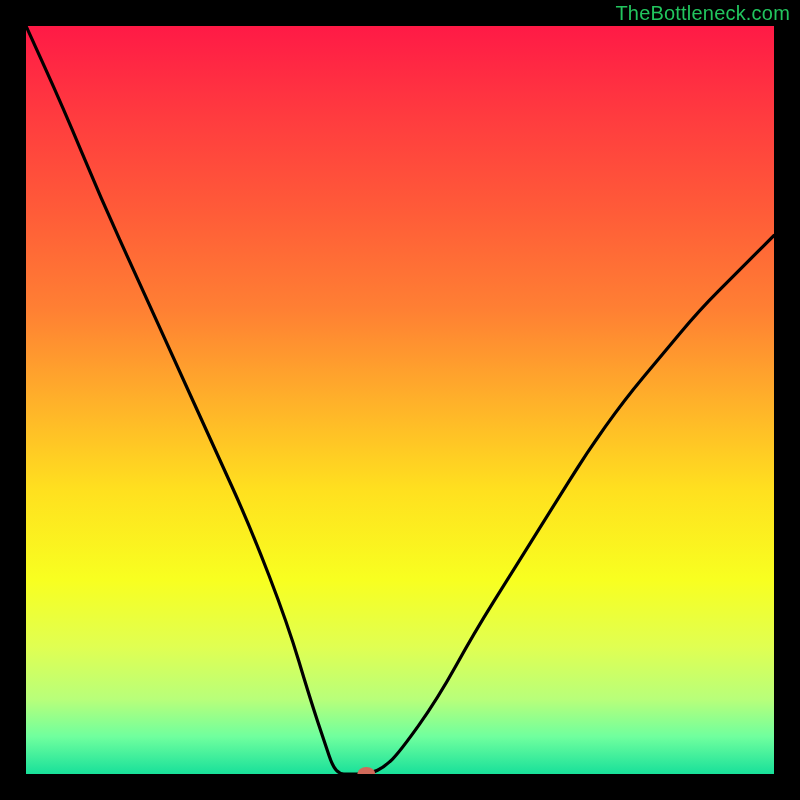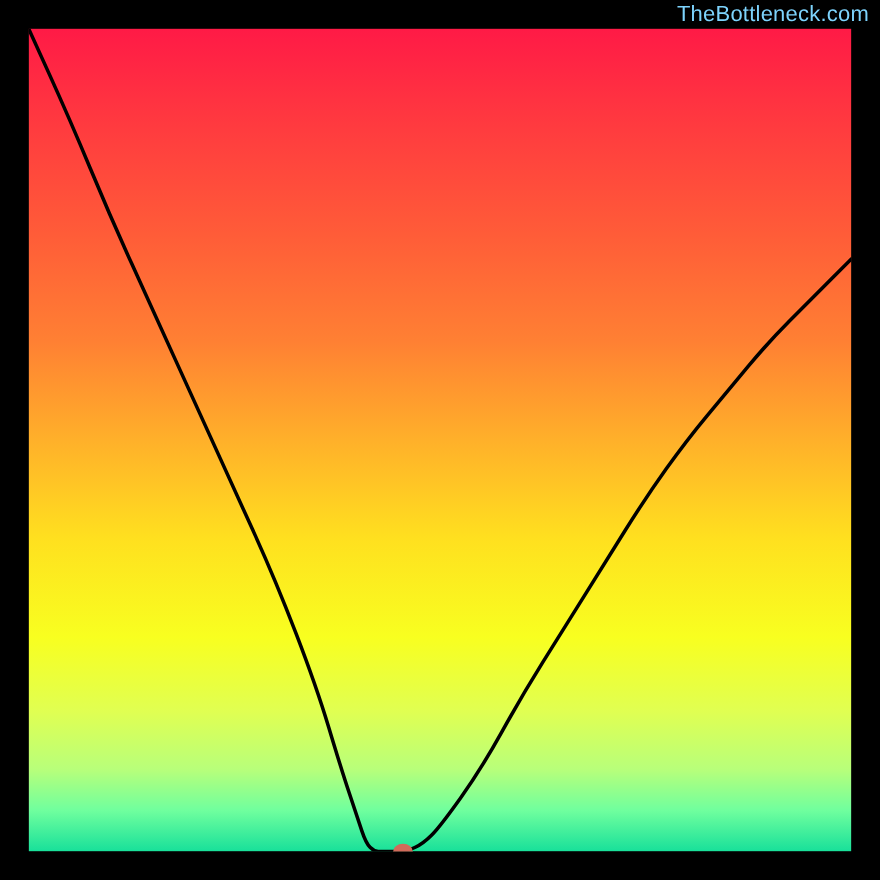--- a/index.html
+++ b/index.html
@@ -14,21 +14,21 @@
   .outer {
     position: relative;
     width: 800px;
     height: 800px;
     background: #000;
   }
   .watermark {
     position: absolute;
     top: 2px;
     right: 10px;
-    color: #7dd3fc;
+    color: #22c55e;
     font-size: 20px;
     font-weight: 500;
     letter-spacing: 0.2px;
     z-index: 5;
   }
   .plot-area {
     position: absolute;
     left: 26px;
     top: 26px;
     width: 748px;

